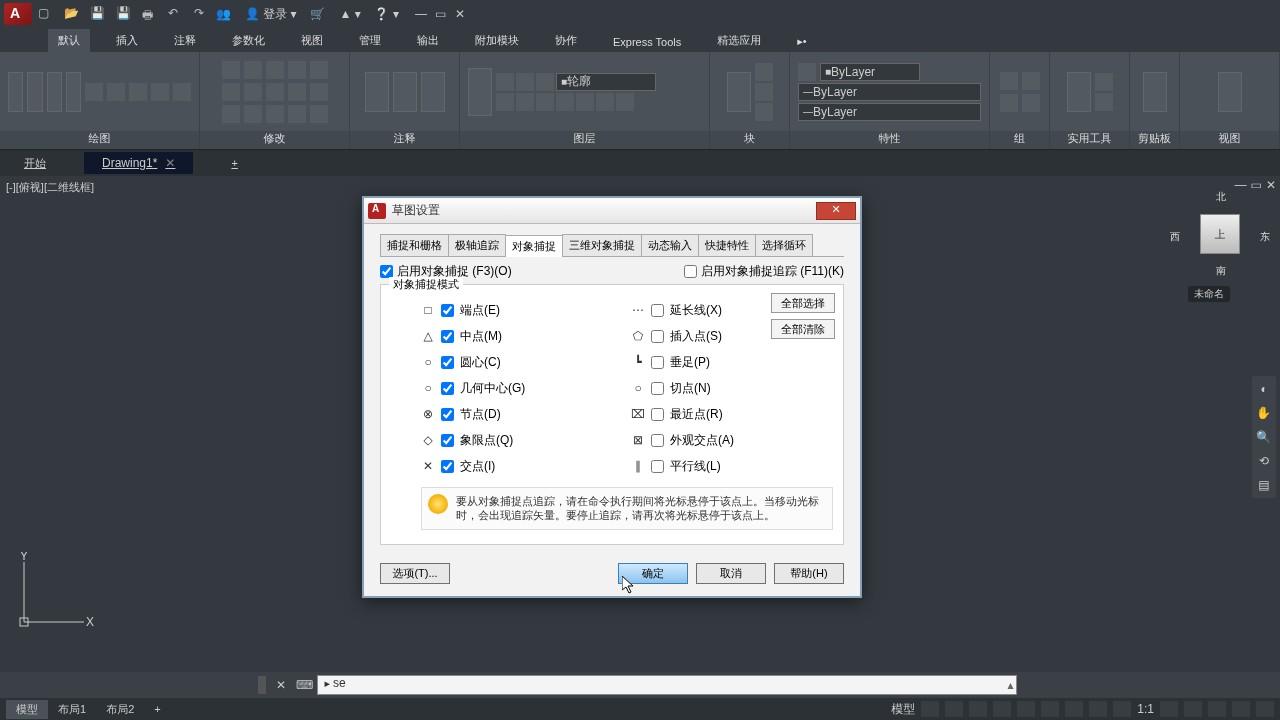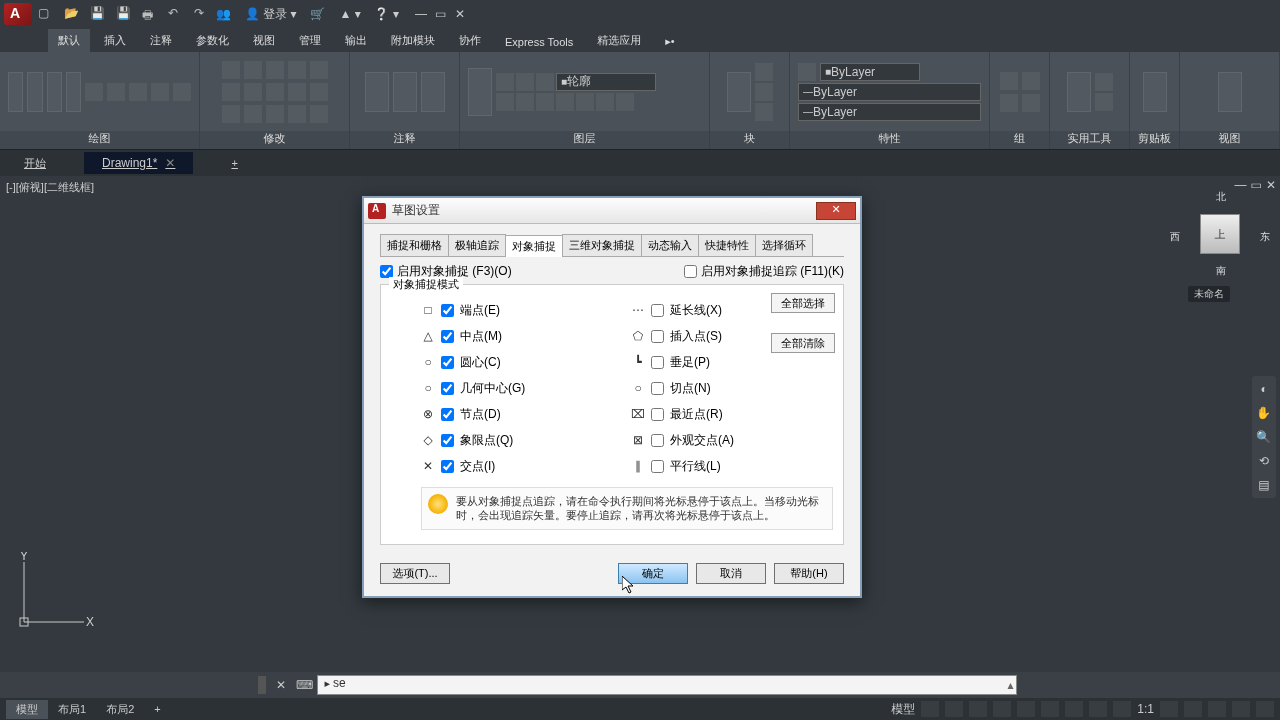--- a/index.html
+++ b/index.html
@@ -11,21 +11,21 @@
 .logo::after { content:"A"; color:#fff; font-weight:bold; font-size:14px; position:absolute; left:6px; top:2px; }
 .qat { display:flex; gap:10px; align-items:center; }
 .qat .ico { width:16px; height:16px; opacity:.9; }
 .title-text { flex:1; text-align:center; color:#fff; font-size:11px; }
 .search-box { width:180px; height:18px; background:rgba(255,255,255,.08); border:1px solid #555; color:#888; padding:0 4px; font-size:10px; }
 .title-right { display:flex; gap:14px; align-items:center; padding:0 6px; }
 .wc { display:flex; gap:6px; margin-left:10px; }
 .wc span { width:14px; height:14px; display:inline-block; }
 
 
-.menubar { height:24px; background:#33393f; display:flex; align-items:end; padding-left:48px; gap:4px; }
+.menubar { height:24px; background:#33393f; display:flex; align-items:end; padding-left:48px; gap:16px; }
 .mtab { padding:4px 10px; color:#ddd; font-size:11px; cursor:pointer; }
 .mtab.active { background:#4a5158; }
 
 
 .ribbon { height:98px; background:#4a5158; display:flex; border-bottom:1px solid #222; }
 .panel { border-right:1px solid #3a4046; display:flex; flex-direction:column; }
 .panel-body { flex:1; display:flex; align-items:center; justify-content:center; padding:2px 8px; gap:4px; }
 .panel-title { height:18px; text-align:center; font-size:11px; color:#ddd; background:rgba(0,0,0,.1); }
 .stub-ico { width:24px; height:40px; background:rgba(255,255,255,.05); border:1px solid rgba(255,255,255,.08); }
 .small-ico { width:18px; height:18px; background:rgba(255,255,255,.06); }
@@ -393,21 +393,21 @@
             <span class="snap-ico">✕</span>
             <input type="checkbox" checked="" style="">
             <span>交点(I)</span>
           </div>
           <div class="cell">
             <span class="snap-ico">∥</span>
             <input type="checkbox" style="">
             <span>平行线(L)</span>
           </div>
         </div>
-      <div style="position:absolute;right:8px;top:8px;display:flex;flex-direction:column;gap:20px;">
+      <div style="position:absolute;right:8px;top:8px;display:flex;flex-direction:column;gap:6px;">
         <button class="side-btn">全部选择</button>
         <button class="side-btn">全部清除</button>
       </div>
       <div class="hint">
         <div class="bulb"></div>
         <div class="hint-text">要从对象捕捉点追踪，请在命令执行期间将光标悬停于该点上。当移动光标时，会出现追踪矢量。要停止追踪，请再次将光标悬停于该点上。</div>
       </div>
     </div>
   </div>
   <div class="dlg-buttons">

